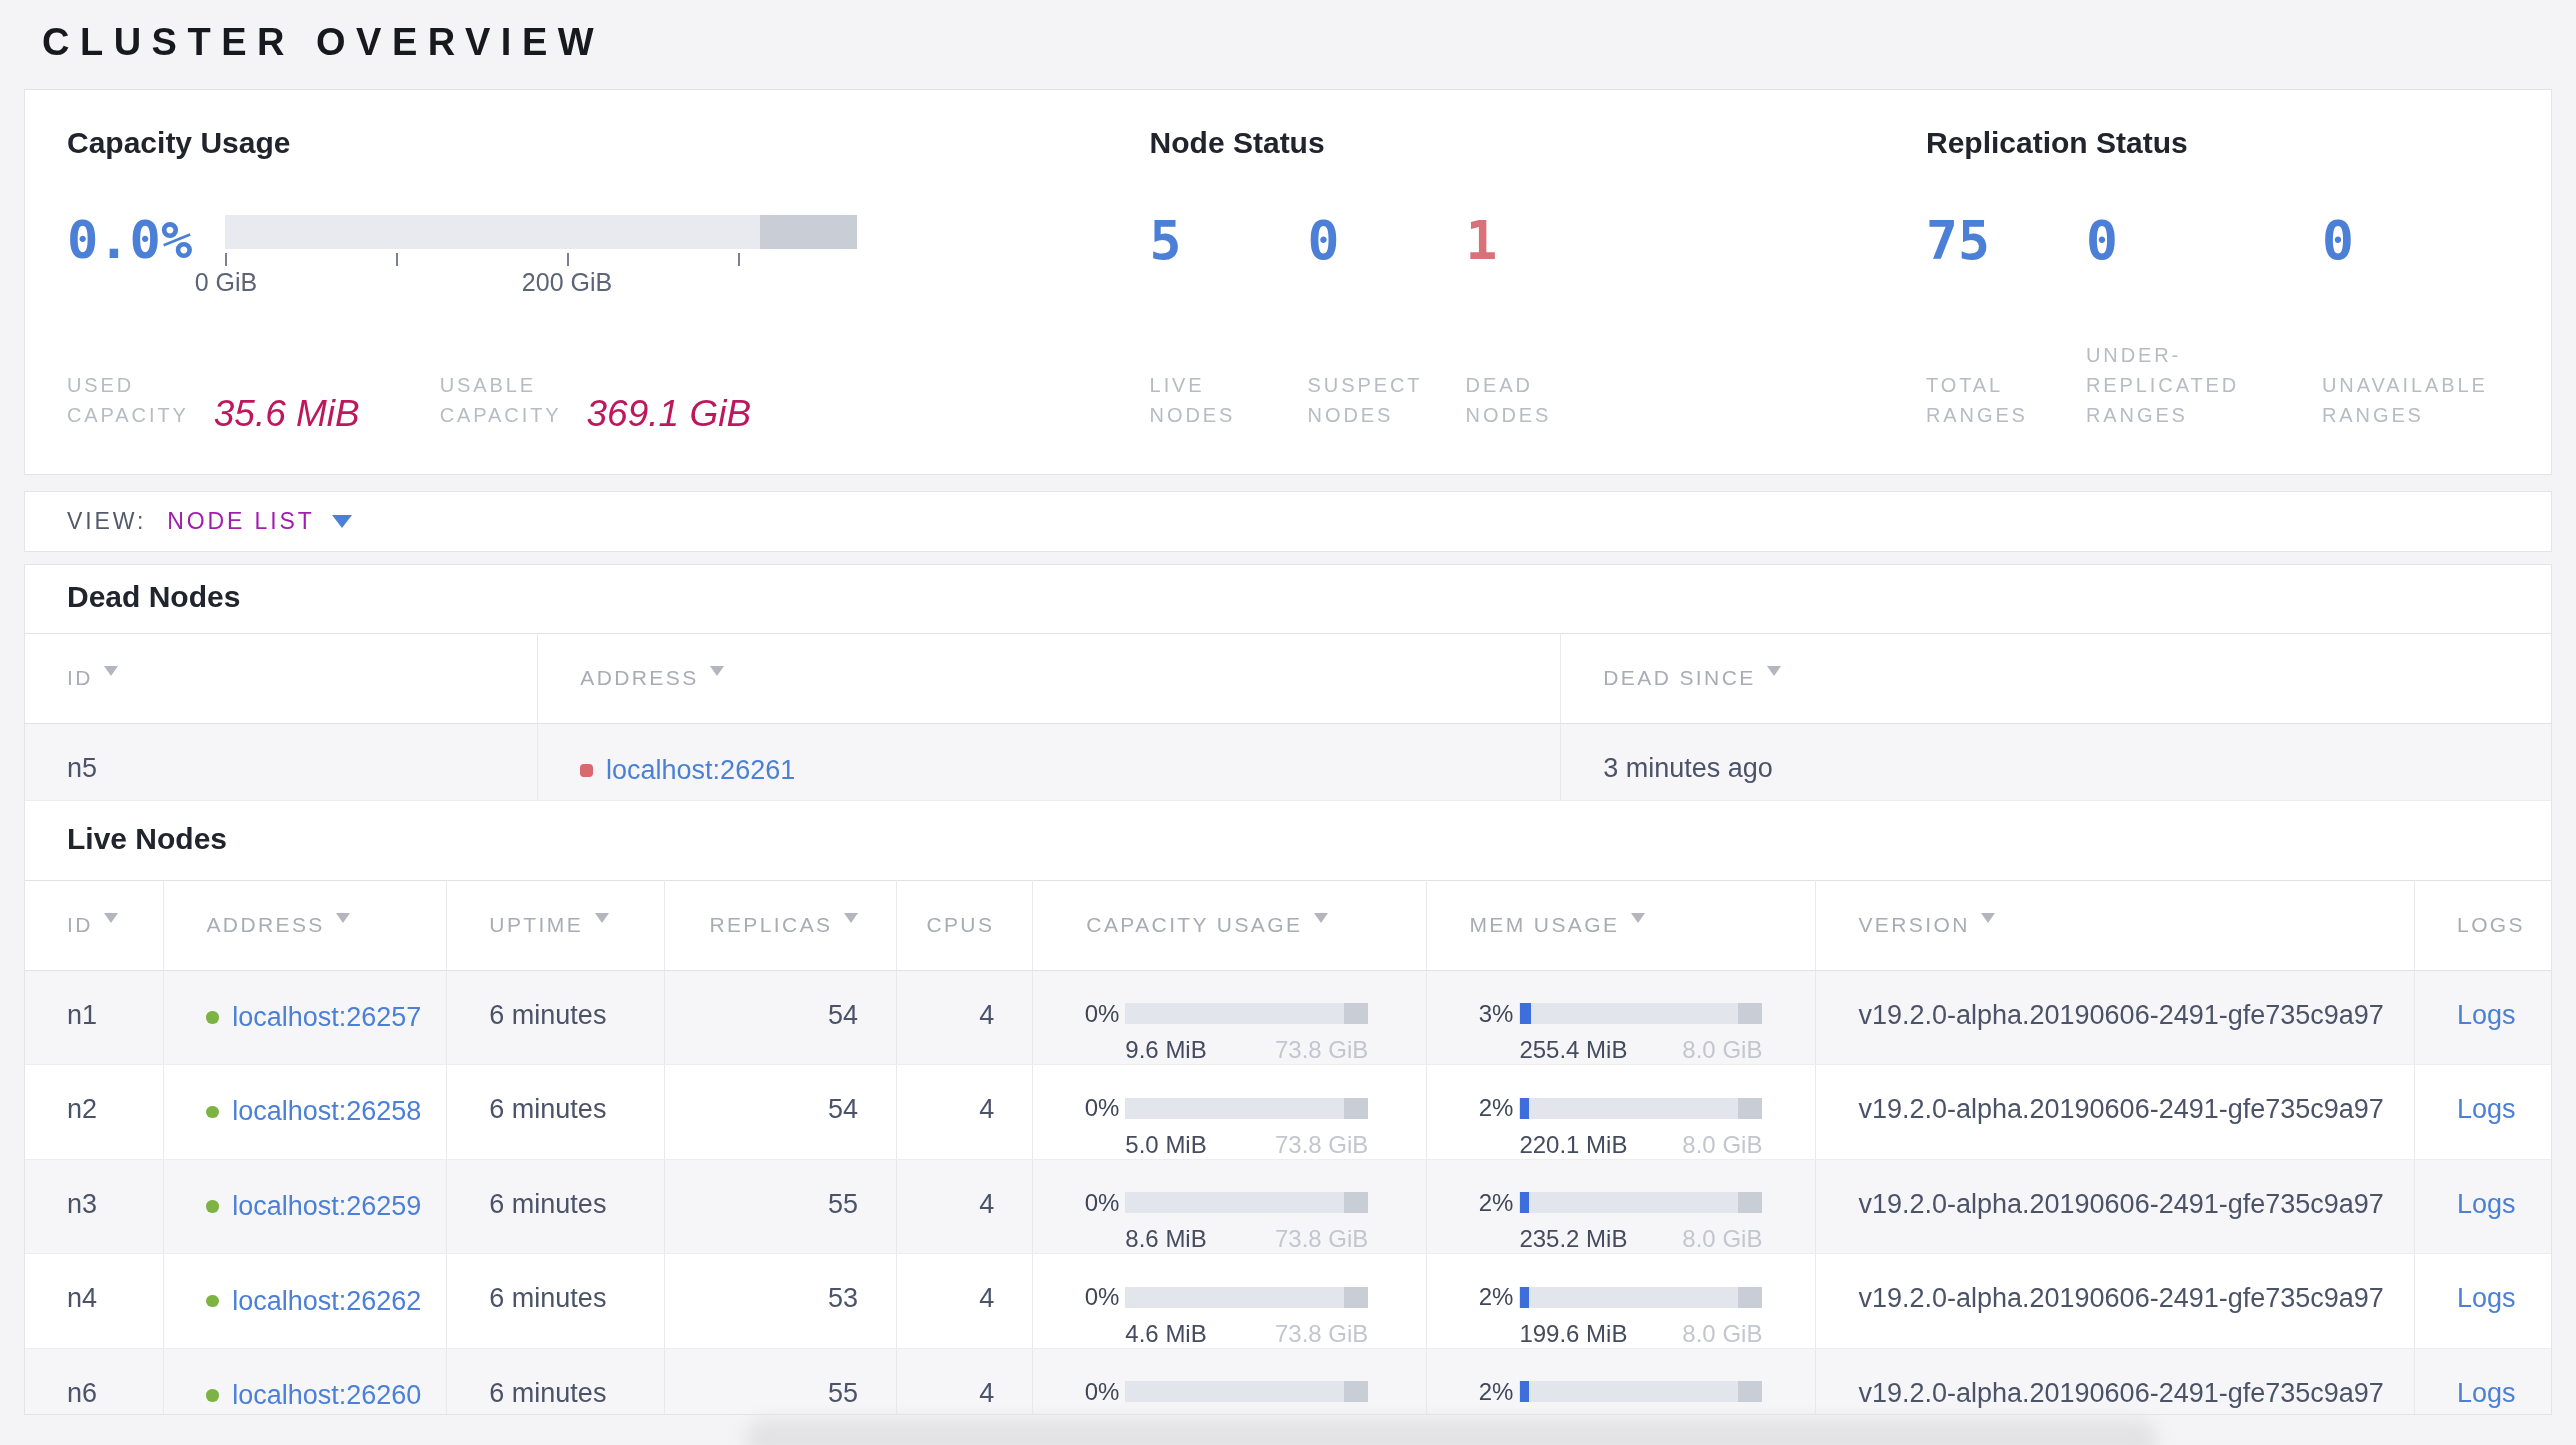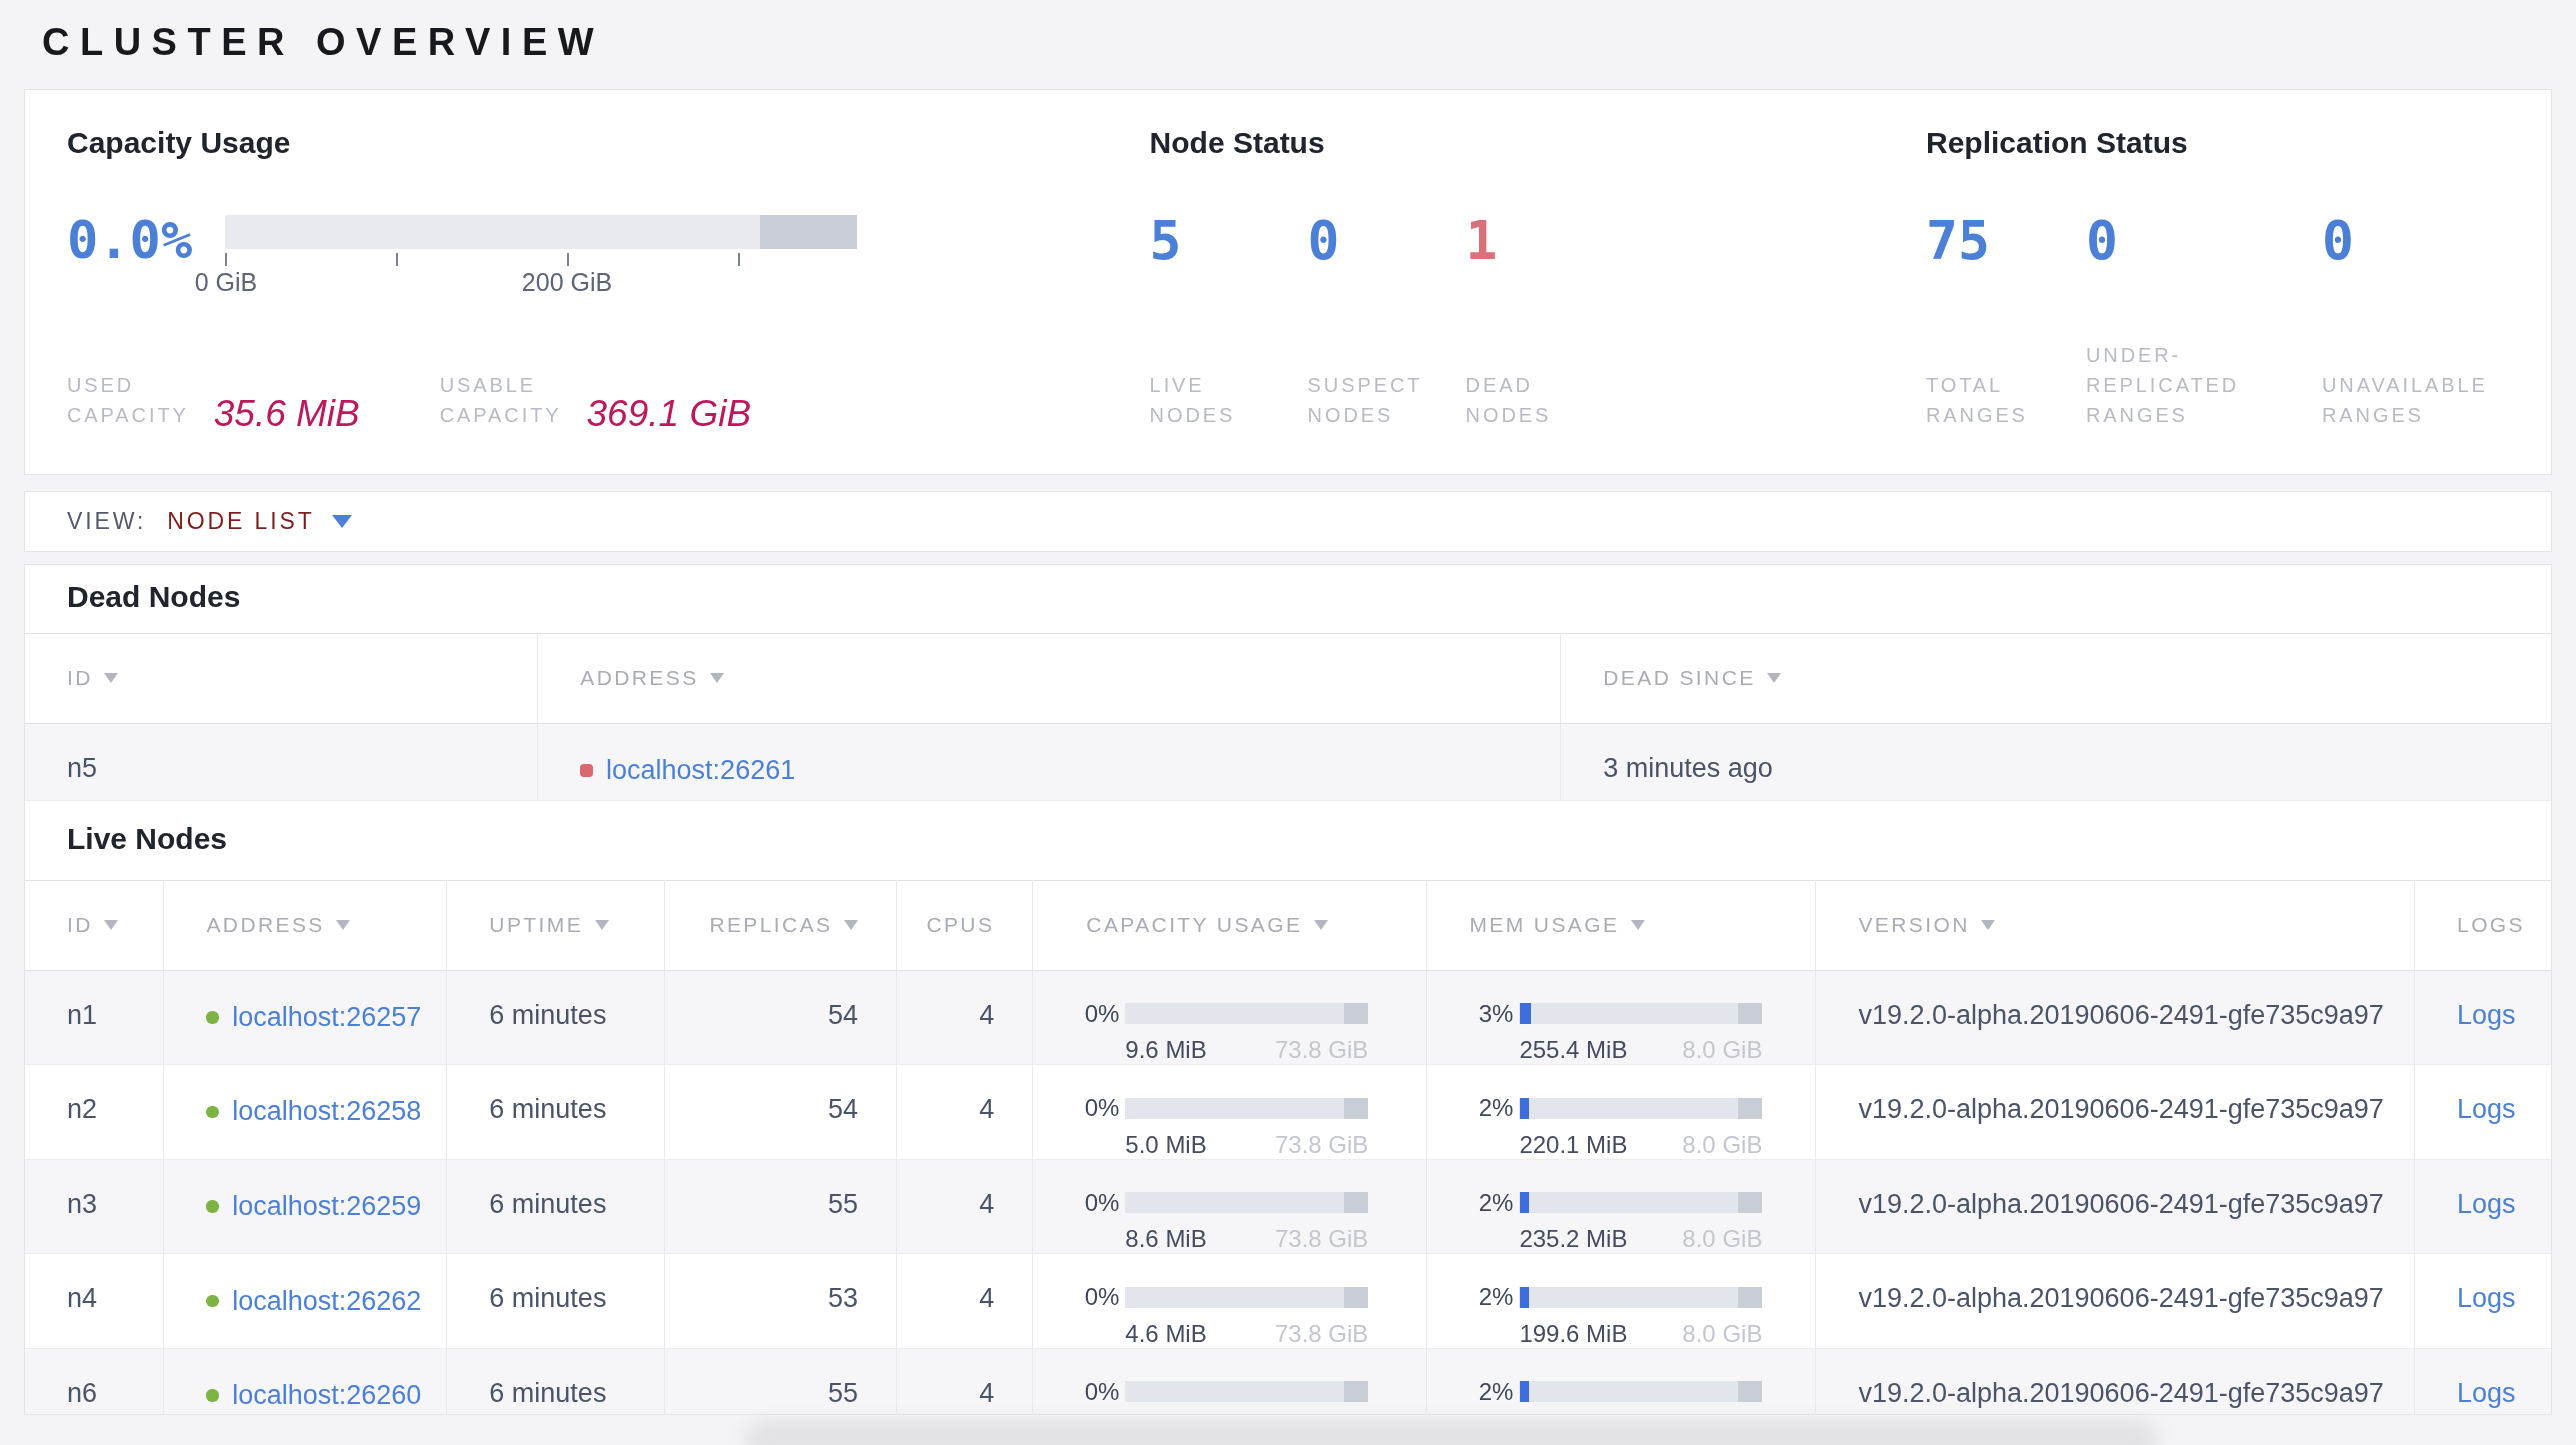--- a/index.html
+++ b/index.html
@@ -59,21 +59,21 @@
   .rs-2 { width:236px; }
   .rs-3 { width:229px; }
 
   
   .view-bar {
     margin-top:16px; height:61px; display:flex; align-items:center;
     padding-left:42px;
   }
   .view-label { font-size:23px; letter-spacing:2.9px; color:#525a6c; }
   .view-select { display:flex; align-items:center; margin-left:21px; cursor:pointer; }
-  .view-value { font-size:23px; letter-spacing:2.9px; color:#7f1d1d; }
+  .view-value { font-size:23px; letter-spacing:2.9px; color:#a21caf; }
   .caret-down { width:0; height:0; margin-left:17px; border-left:10.5px solid transparent; border-right:10.5px solid transparent; border-top:13.4px solid #4b80d6; }
 
   
   .main-panel { margin-top:11.5px; height:851px; overflow:hidden; }
   .tbl-heading { font-size:30px; font-weight:700; color:#20242c; padding:15.3px 0 0 42px; height:68px; }
   .tbl-heading.second { height:79px; padding-top:21px; }
 
   table { width:100%; border-collapse:collapse; table-layout:fixed; }
   th, td { vertical-align:top; }
   th {
@@ -86,21 +86,21 @@
   th:last-child, td:last-child { border-right:none; }
   td {
     border-right:1px solid #e9e9eb; border-bottom:1px solid #ededef;
     font-size:27px; color:#4b5368; padding:29px 0 0 42px;
   }
   tr.stripe td { background:#f6f6f8; }
   .dead-table td { height:77px; }
   .live-table td { height:92px;margin-top:40px; }
   .live-table tr:last-child td { height:80px; border-bottom:none; }
   th.num, td.num { text-align:right; padding-right:38px; padding-left:0; }
-  th .hd { display:inline-flex; align-items:center; }
+  th .hd { display:inline-flex; }
   .sort-arrow { width:0; height:0; margin-left:11.5px; border-left:7.6px solid transparent; border-right:7.6px solid transparent; border-top:10.5px solid #b3b6be; }
 
   a.link { color:#4b80d6; text-decoration:none; cursor:pointer; }
   .addr { display:inline-flex; align-items:center; }
   .dot { width:12.4px; height:12.4px; border-radius:50%; margin-right:13.4px; flex:none; }
   .dot-live { background:#7cb342; }
   .dot-dead { background:#d9696f; border-radius:3.8px; }
 
   
   th.cap-col { padding-left:53px; }

